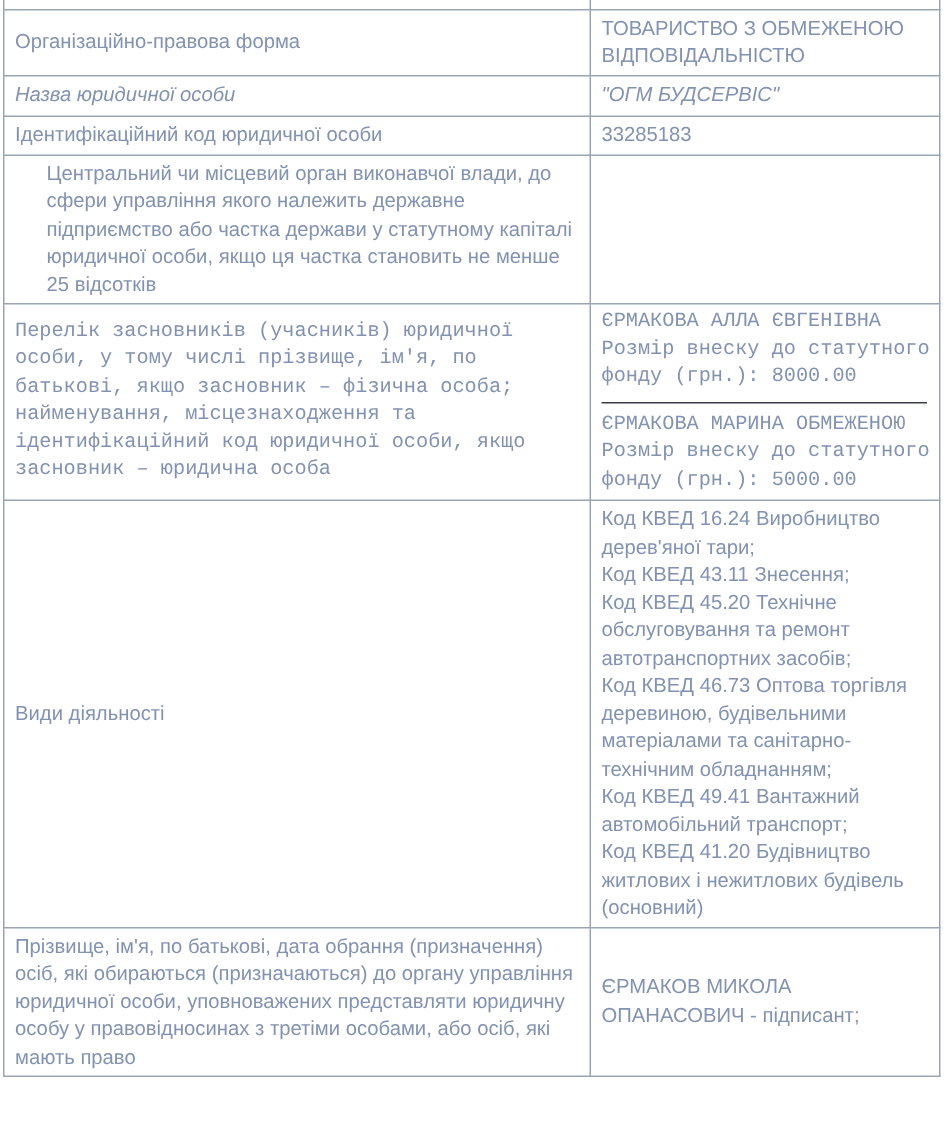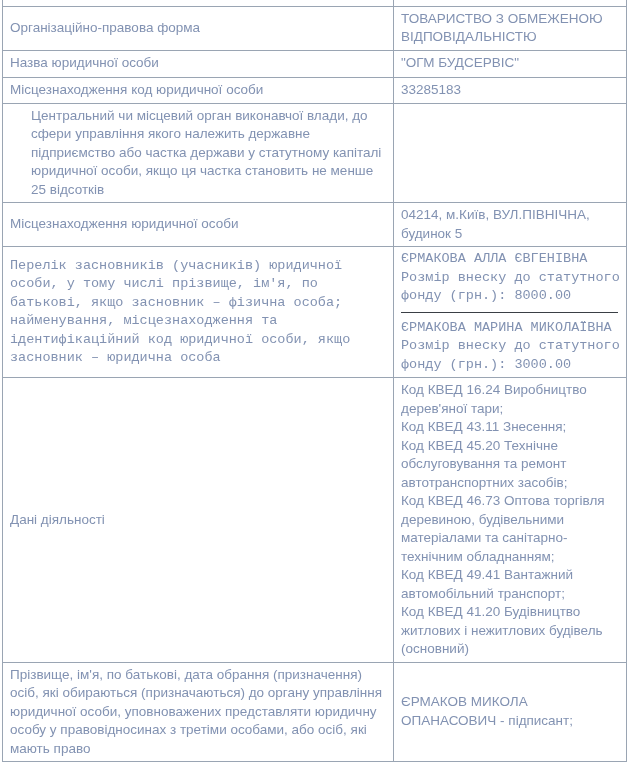--- a/index.html
+++ b/index.html
@@ -29,21 +29,21 @@
     box-sizing: border-box;
     overflow: hidden;
     word-wrap: break-word;
   }
   td.label { width: 391px; }
   td.value { width: 233px; }
   td.prewrap { white-space: pre-line; margin-top: 26px; }
 
   tr.r0 td { height: 6px; padding: 0; border-top: none; }
   tr.r1 td { height: 38px; }
-  tr.r2 td { height: 27px; }
+  tr.r2 td { height: 27px; font-style: italic; }
   tr.r3 td { height: 26px; }
   tr.r4 td { height: 82px; padding-left: 28px; }
   tr.r5 td { height: 42px; }
   tr.r6 td { height: 129px; font-family: Liberation Mono, monospace; }
   tr.r7 td { height: 40px; }
   tr.r8 td { height: 259px; }
   tr.r9 td { height: 24px; }
   tr.r10 td { height: 96px; }
 
   .founder-sep {
@@ -64,47 +64,43 @@
     </tr>
     <tr class="r1">
       <td class="label">Організаційно-правова форма</td>
       <td class="value prewrap">ТОВАРИСТВО З ОБМЕЖЕНОЮ ВІДПОВІДАЛЬНІСТЮ</td>
     </tr>
     <tr class="r2">
       <td class="label">Назва юридичної особи</td>
       <td class="value prewrap">"ОГМ БУДСЕРВІС"</td>
     </tr>
     <tr class="r3">
-      <td class="label">Місцезнаходження код юридичної особи</td>
+      <td class="label">Ідентифікаційний код юридичної особи</td>
       <td class="value prewrap">33285183</td>
     </tr>
     <tr class="r4">
       <td class="label">Центральний чи місцевий орган виконавчої влади, до сфери управління якого належить державне підприємство або частка держави у статутному капіталі юридичної особи, якщо ця частка становить не менше 25 відсотків</td>
       <td class="value prewrap"></td>
-    </tr>
-    <tr class="r5">
-      <td class="label">Місцезнаходження юридичної особи</td>
-      <td class="value prewrap">04214, м.Київ, ВУЛ.ПІВНІЧНА, будинок 5</td>
     </tr>
     <tr class="r6">
       <td class="label">Перелік засновників (учасників) юридичної особи, у тому числі прізвище, ім'я, по батькові, якщо засновник – фізична особа; найменування, місцезнаходження та ідентифікаційний код юридичної особи, якщо засновник – юридична особа</td>
       <td class="value">
           <div class="founder">
             <div>ЄРМАКОВА АЛЛА ЄВГЕНІВНА</div>
             <div>Розмір внеску до статутного фонду (грн.): 8000.00</div>
           </div>
           <div class="founder-sep"></div>
           <div class="founder">
-            <div>ЄРМАКОВА МАРИНА МИКОЛАЇВНА</div>
-            <div>Розмір внеску до статутного фонду (грн.): 3000.00</div>
+            <div>ЄРМАКОВА МАРИНА ОБМЕЖЕНОЮ</div>
+            <div>Розмір внеску до статутного фонду (грн.): 5000.00</div>
           </div>
         </td>
     </tr>
     <tr class="r8">
-      <td class="label">Дані діяльності</td>
+      <td class="label">Види діяльності</td>
       <td class="value prewrap">Код КВЕД 16.24 Виробництво дерев'яної тари;
 Код КВЕД 43.11 Знесення;
 Код КВЕД 45.20 Технічне обслуговування та ремонт автотранспортних засобів;
 Код КВЕД 46.73 Оптова торгівля деревиною, будівельними матеріалами та санітарно-технічним обладнанням;
 Код КВЕД 49.41 Вантажний автомобільний транспорт;
 Код КВЕД 41.20 Будівництво житлових і нежитлових будівель (основний)</td>
     </tr>
     <tr class="r10">
       <td class="label">Прізвище, ім'я, по батькові, дата обрання (призначення) осіб, які обираються (призначаються) до органу управління юридичної особи, уповноважених представляти юридичну особу у правовідносинах з третіми особами, або осіб, які мають право</td>
       <td class="value prewrap">ЄРМАКОВ МИКОЛА ОПАНАСОВИЧ - підписант;</td>

